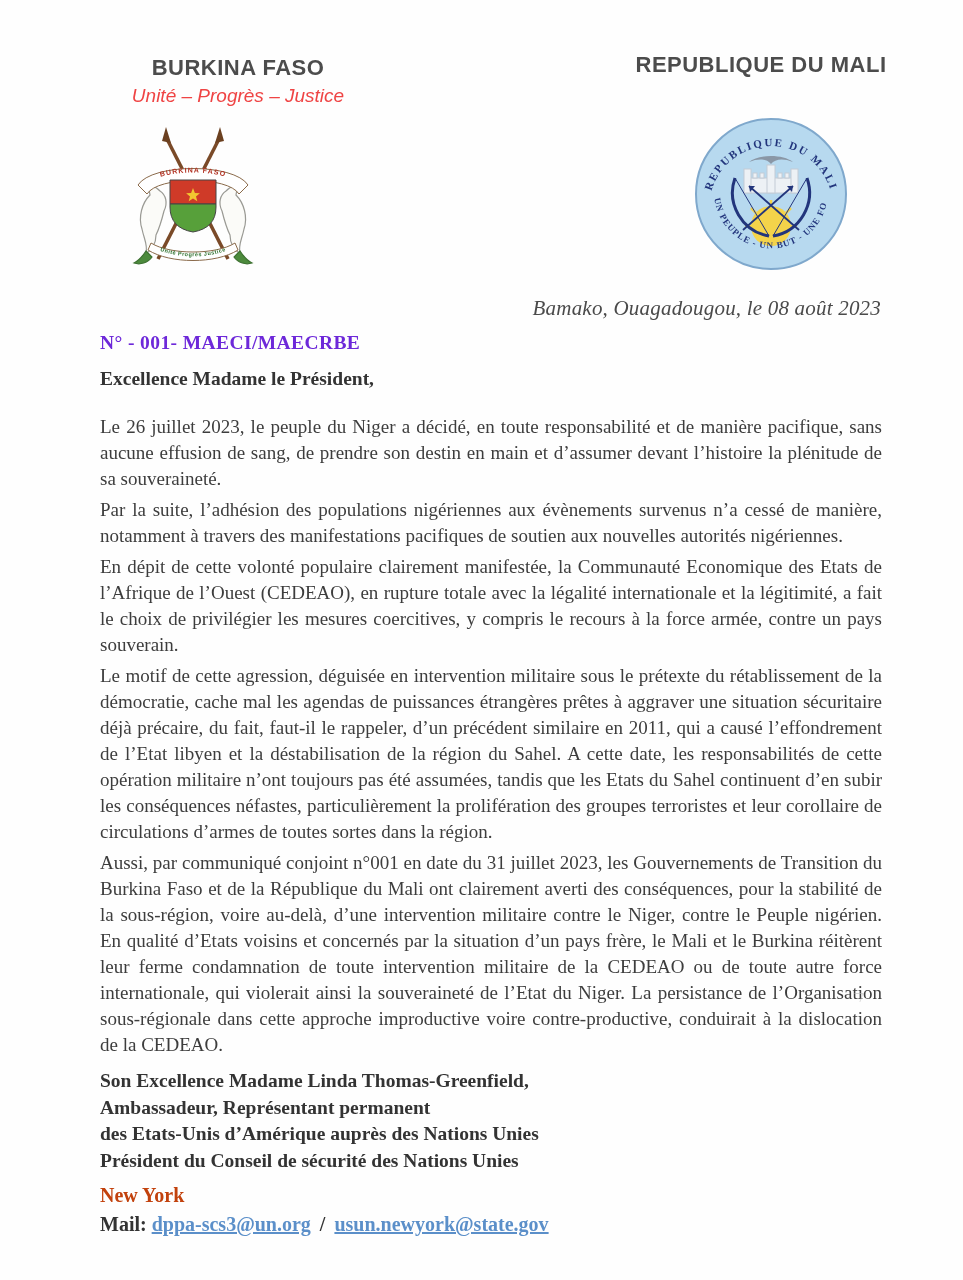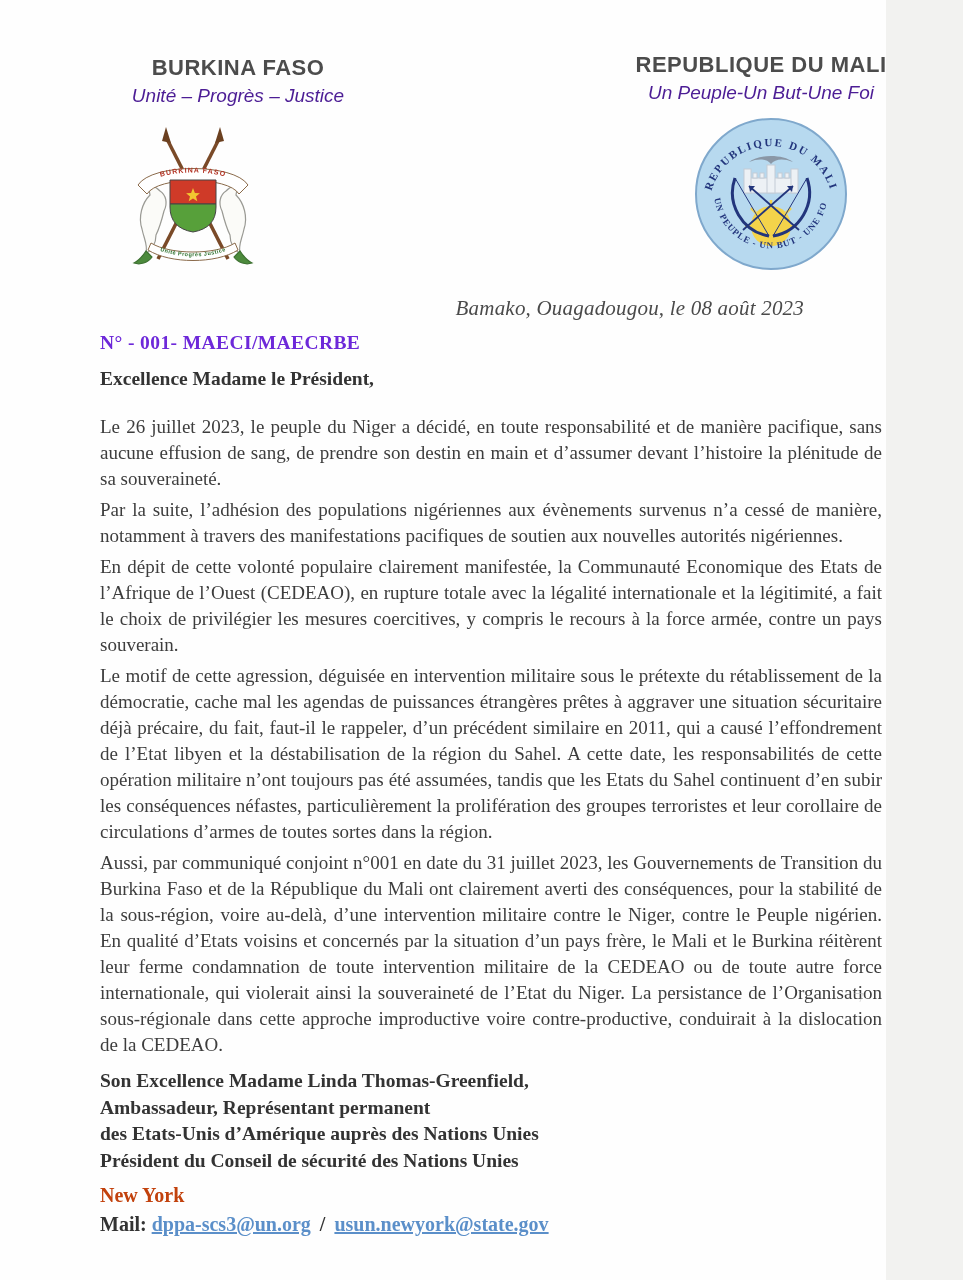--- a/index.html
+++ b/index.html
@@ -1,29 +1,29 @@
 <!DOCTYPE html>
 <html><head>
 <meta charset="utf-8">
 <style>
   html,body{margin:0;padding:0;}
   body{
     width:963px;height:1280px;background:#f2f2f0;
     font-family:"Liberation Serif", serif;
   }
   .page{
-    position:relative;width:886px;height:1280px;background:#fefefe;
+    position:relative;width:963px;height:1280px;background:#fefefe;
     overflow:hidden;color:#3d3d3d;text-decoration:underline;
   }
   
   .hdr{position:absolute;text-align:center;font-family:"Liberation Sans", sans-serif;}
   .hdr-left{left:88px;top:55px;width:300px;}
   .hdr-right{left:606px;top:52px;width:310px;}
   .country{font-weight:bold;font-size:22px;letter-spacing:.5px;color:#4c4c4c;}
-  .motto{font-style:italic;font-size:19px;margin-top:4px;color:#4c1d95;}
+  .motto{font-style:italic;font-size:19px;margin-top:4px;color:#ef4444;}
   .emblem{position:absolute;}
   .emblem-burkina{left:118px;top:122px;width:150px;height:152px;}
   .emblem-mali{left:690px;top:114px;width:162px;height:160px;}
   
   .dateline{
     position:absolute;top:296px;right:82px;
     font-style:italic;font-size:21px;color:#4a4a4a;letter-spacing:.2px;
   }
   
   .letter-body{position:absolute;left:100px;top:330px;width:782px;}
@@ -46,21 +46,20 @@
 <body>
 
 <div class="page">
 
   <div class="hdr hdr-left">
     <div class="country">BURKINA FASO</div>
     <div class="motto">Unité – Progrès – Justice</div>
   </div>
   <div class="hdr hdr-right">
     <div class="country">REPUBLIQUE DU MALI</div>
-    <div class="motto">Un Peuple-Un But-Une Foi</div>
   </div>
 
   <svg class="emblem emblem-burkina" viewBox="0 0 150 150" xmlns="http://www.w3.org/2000/svg">
 
     <g>
       <line x1="40" y1="136" x2="101" y2="16" stroke="#7a4a28" stroke-width="3.5"></line>
       <line x1="110" y1="136" x2="49" y2="16" stroke="#7a4a28" stroke-width="3.5"></line>
       <polygon points="97,20 106,18 102,4" fill="#6b4020"></polygon>
       <polygon points="44,18 53,20 48,4" fill="#6b4020"></polygon>
     </g>

